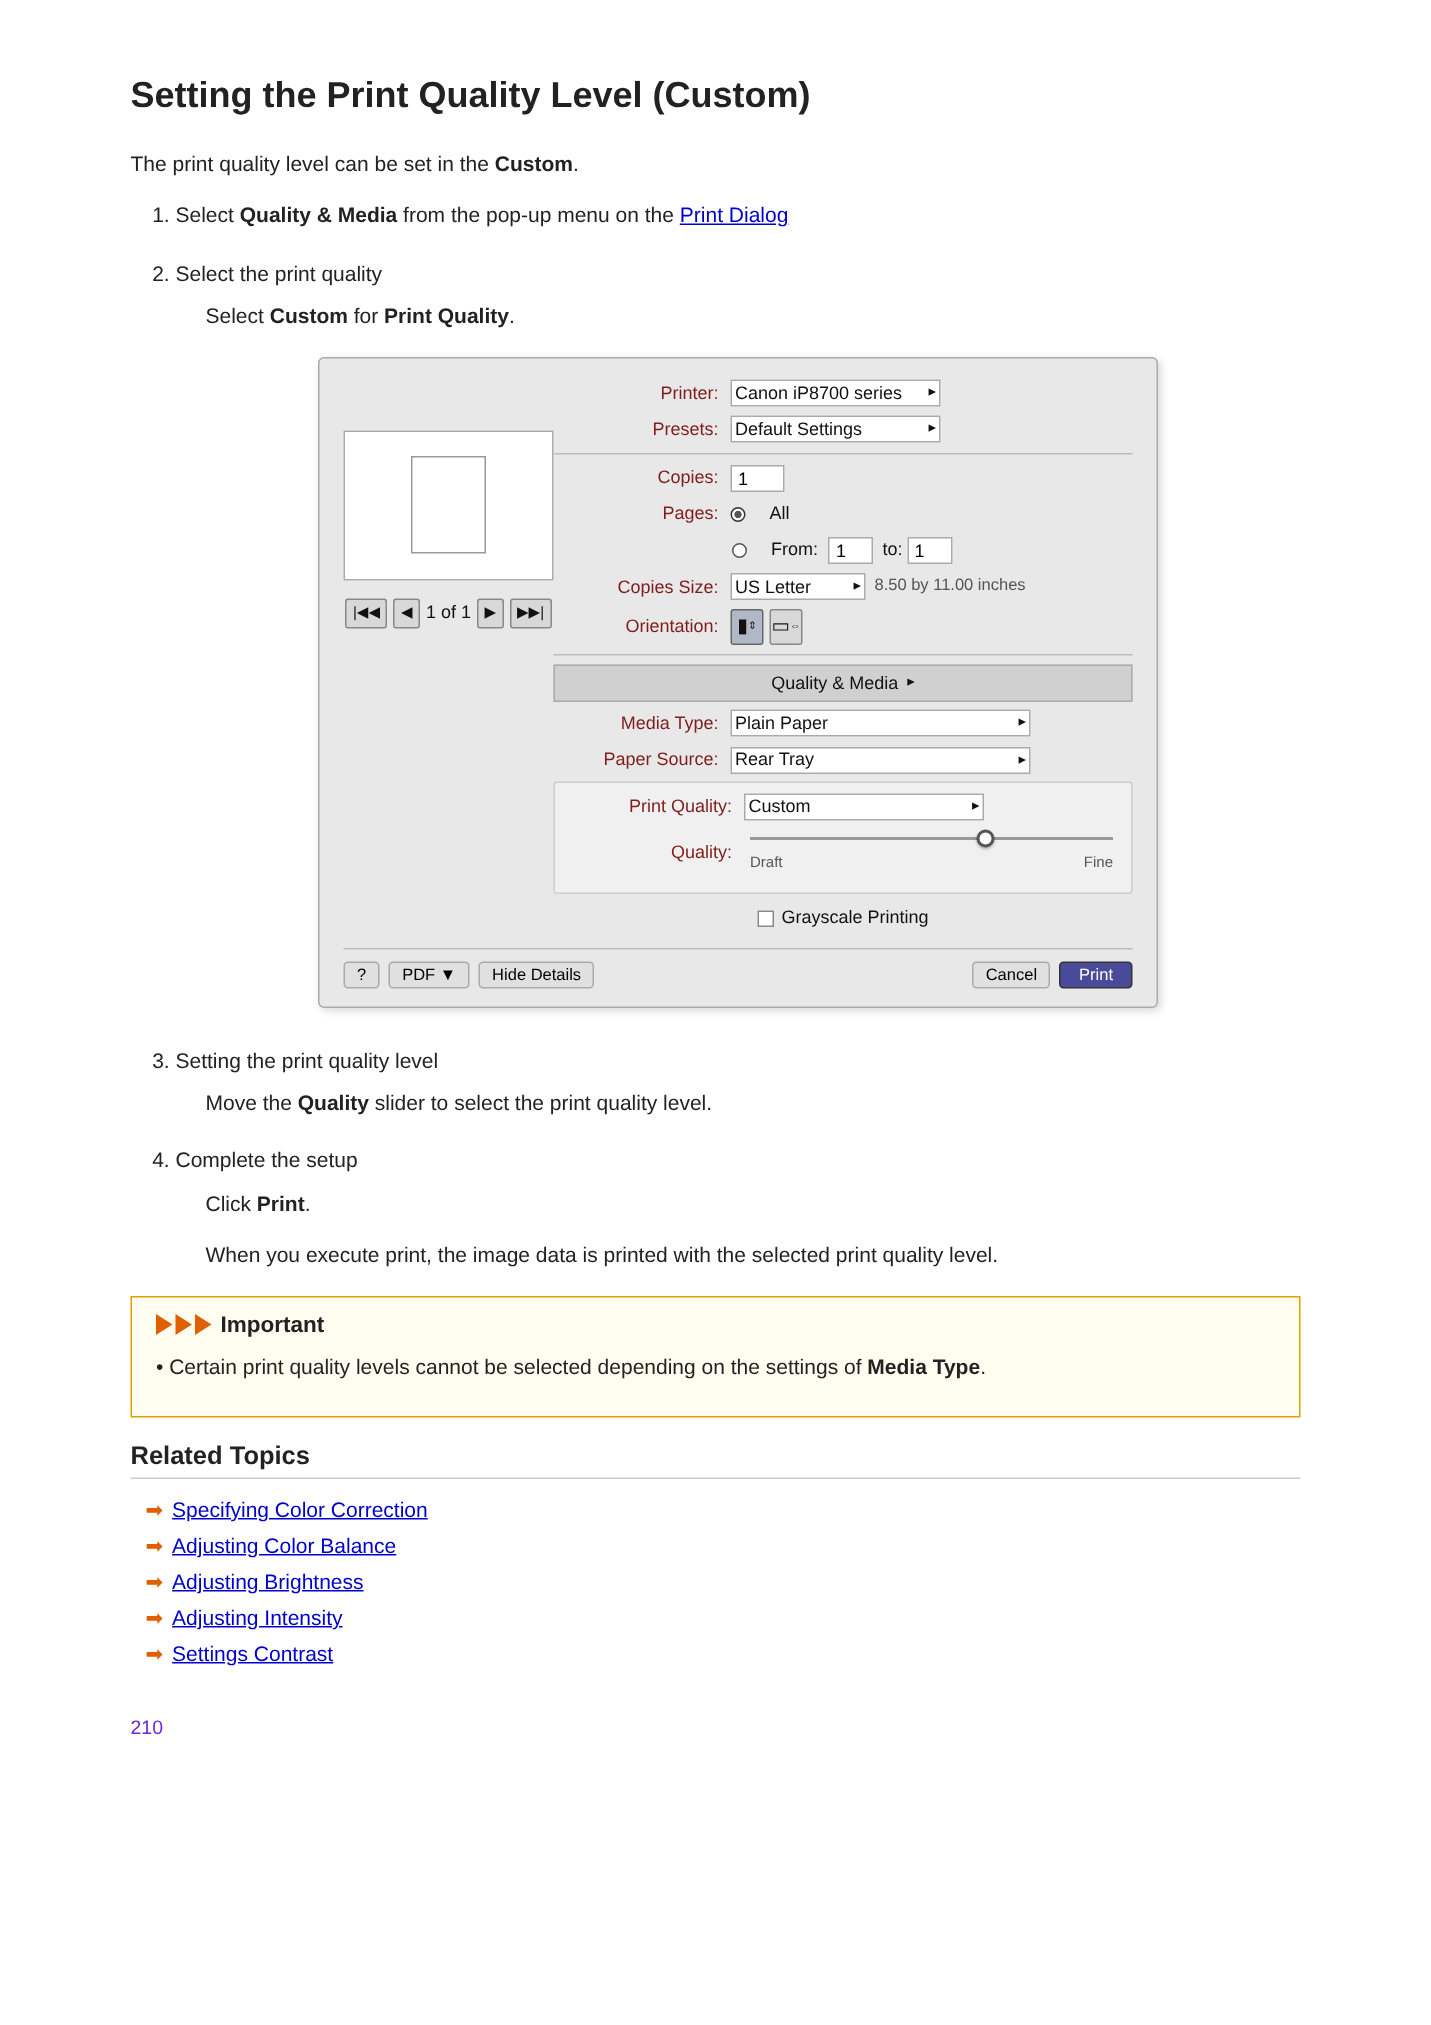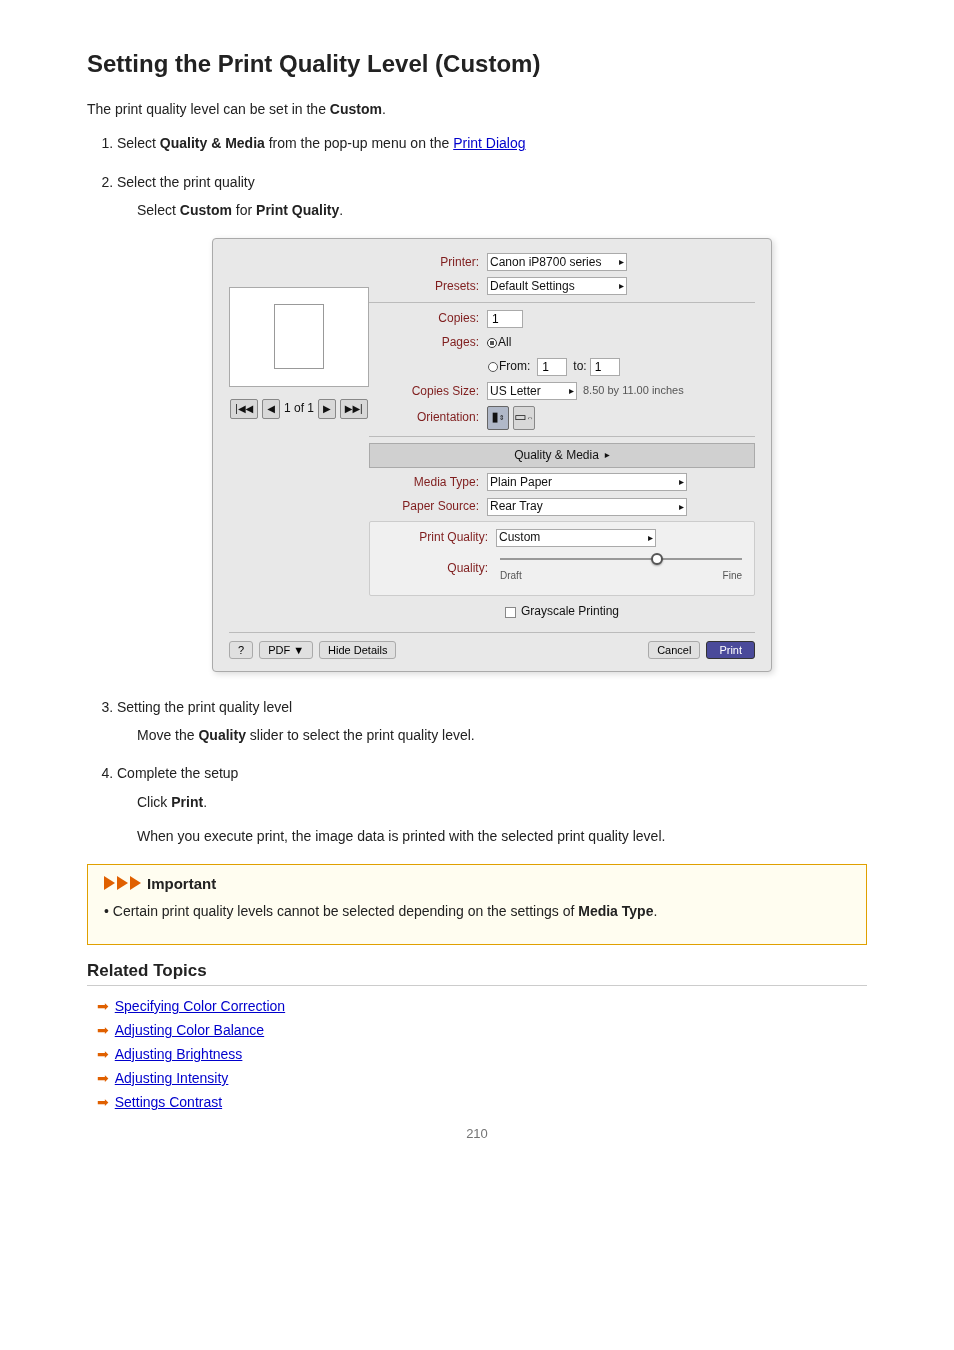--- a/index.html
+++ b/index.html
@@ -116,21 +116,21 @@
     }
     .radio-group {
       display: flex;
       align-items: center;
       gap: 6px;
       font-size: 12px;
     }
     .radio-btn {
       display: flex;
       align-items: center;
-      gap: 1px;
+      gap: 16px;
     }
     .radio-circle {
       width: 10px;
       height: 10px;
       border-radius: 50%;
       border: 1.5px solid #555;
       background: #fff;
       display: inline-block;
     }
     .radio-circle.selected {
@@ -306,24 +306,24 @@
       align-items: center;
       gap: 6px;
       margin-bottom: 8px;
     }
     .arrow-icon {
       color: #e06000;
       font-size: 14px;
       flex-shrink: 0;
     }
     .page-number {
-      text-align: center;
-      margin-top: 16px;
+      text-align: left;
+      margin-top: 34px;
       font-size: 13px;
-      color: #737373;
+      color: #6d28d9;
     }
     .thumbnail-area {
       width: 140px;
       height: 100px;
       border: 1px solid #aaa;
       background: #fff;
       display: flex;
       align-items: center;
       justify-content: center;
       margin: 4px 0;

